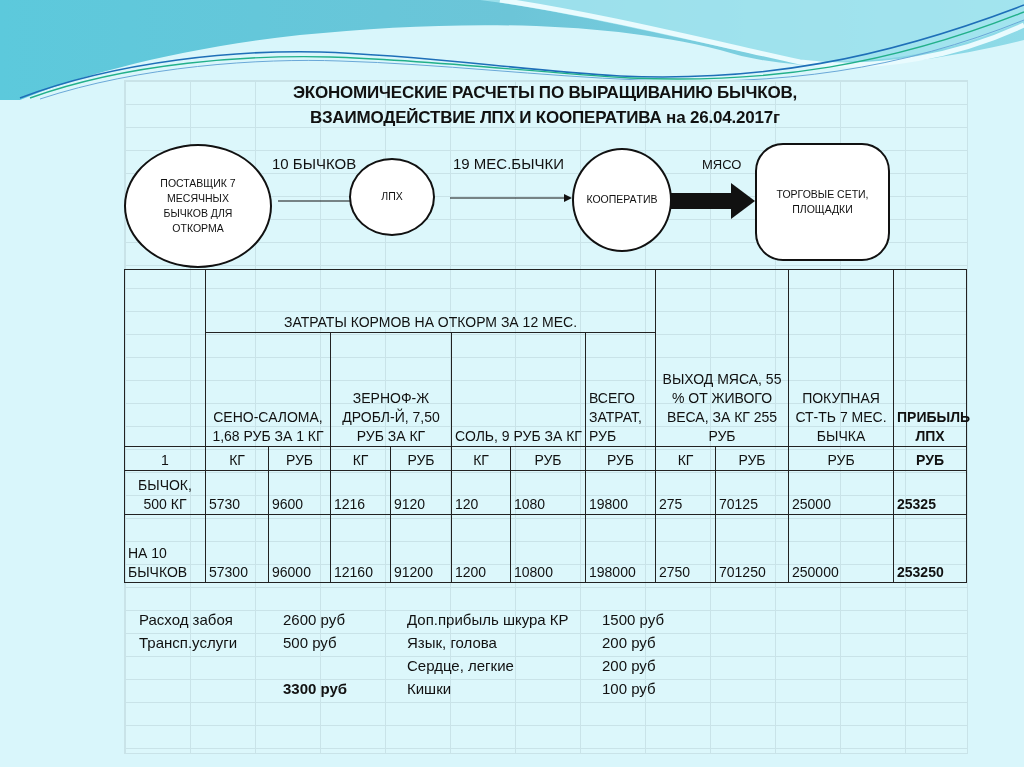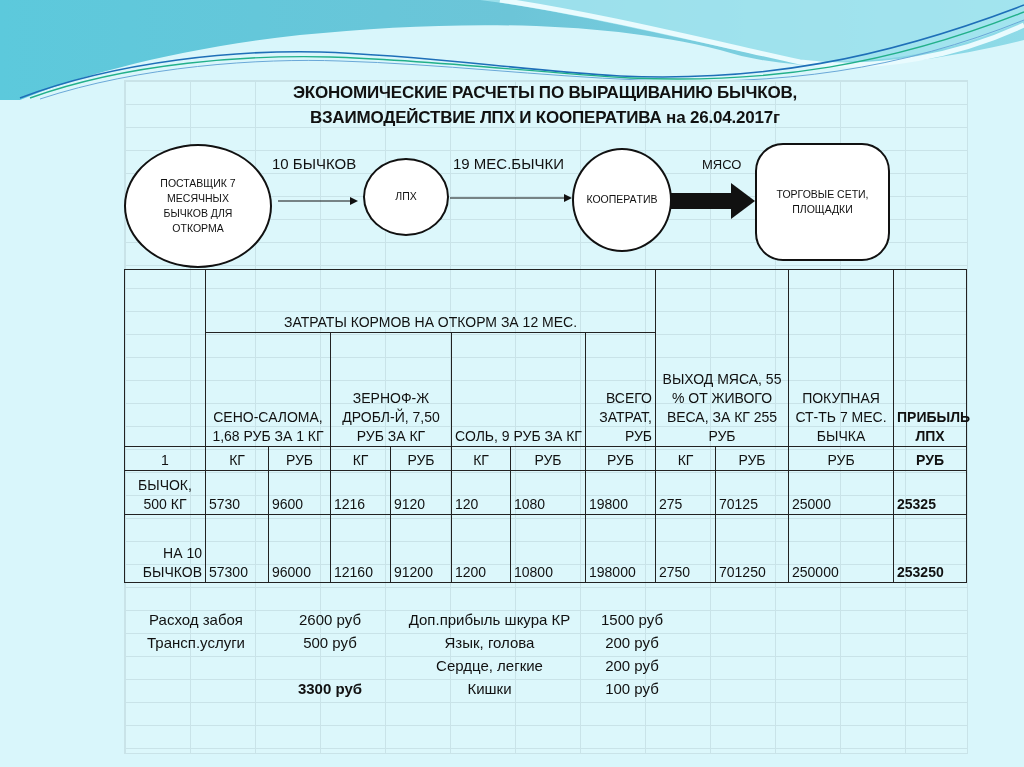--- a/index.html
+++ b/index.html
@@ -39,28 +39,28 @@
   table.main {
     position:absolute; left:124px; top:269px; width:842px;
     border-collapse:collapse; table-layout:fixed;
     font-size:14px;
   }
   table.main td {
     border:1.5px solid #222; padding:0 3px; text-align:center; vertical-align:bottom;
     line-height:19px; background:transparent;
   }
   table.main td.num { text-align:left; }
-  table.main td.lft { text-align:right; }
+  table.main td.lft { text-align:left; }
   table.main td.bold { font-weight:bold; }
 
   table.extra {
     position:absolute; left:124px; top:608px;
     border-collapse:collapse; table-layout:fixed; font-size:15px;
   }
-  table.extra td { height:23px; padding:0 4px; white-space:nowrap; line-height:23px;text-align:center; }
+  table.extra td { height:23px; padding:0 15px; white-space:nowrap; line-height:23px; }
   table.extra td.b { font-weight:bold; }
 </style>
 </head>
 <body>
 
 <svg class="bg-wave" viewBox="0 0 1024 110" preserveAspectRatio="none">
   <defs>
     <linearGradient id="g1" x1="0" y1="0" x2="1" y2="0">
       <stop offset="0" stop-color="#5cc9dc"></stop>
       <stop offset="0.5" stop-color="#6cc5d8"></stop>
@@ -82,21 +82,21 @@
 <div class="title l2">ВЗАИМОДЕЙСТВИЕ ЛПХ И КООПЕРАТИВА на 26.04.2017г</div>
 
 <div class="node circle" style="left:124px; top:144px; width:148px; height:124px; padding:0 22px;">
   <span>ПОСТАВЩИК 7 МЕСЯЧНЫХ БЫЧКОВ ДЛЯ ОТКОРМА</span>
 </div>
 <div class="flow-label" style="left:272px; top:155px;">10 БЫЧКОВ</div>
 <svg class="arrow" style="left:278px; top:196px;" width="80" height="10">
   <line x1="0" y1="5" x2="72" y2="5" stroke="#111" stroke-width="1.2"></line>
   <polygon points="72,1 80,5 72,9" fill="#111"></polygon>
 </svg>
-<div class="node circle" style="left:363px; top:158px; width:86px; height:78px;">
+<div class="node circle" style="left:349px; top:158px; width:86px; height:78px;">
   <span>ЛПХ</span>
 </div>
 <div class="flow-label" style="left:453px; top:155px;">19 МЕС.БЫЧКИ</div>
 <svg class="arrow" style="left:450px; top:193px;" width="122" height="10">
   <line x1="0" y1="5" x2="114" y2="5" stroke="#111" stroke-width="1.2"></line>
   <polygon points="114,1 122,5 114,9" fill="#111"></polygon>
 </svg>
 <div class="node circle" style="left:572px; top:148px; width:100px; height:104px; flex-direction:row;">
   <span>КООПЕРА</span>
   <span>ТИВ</span>

